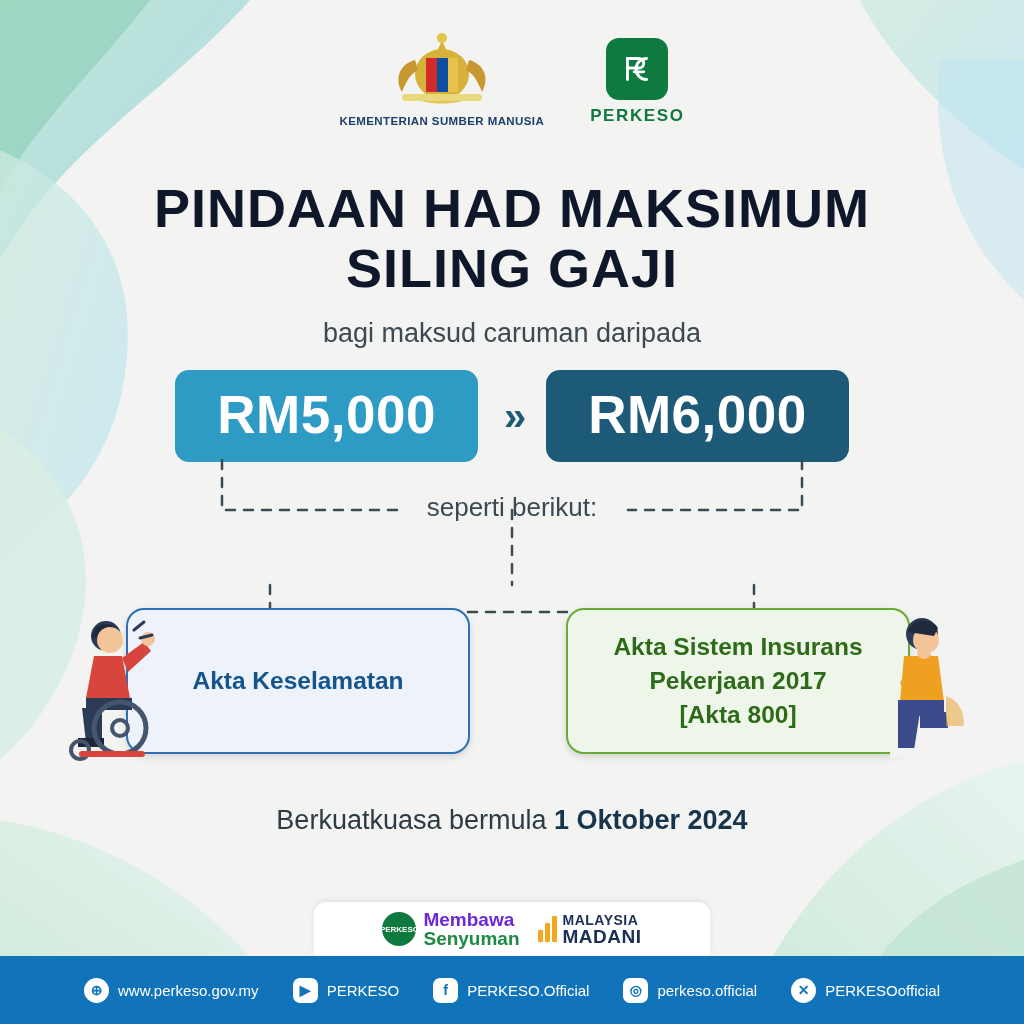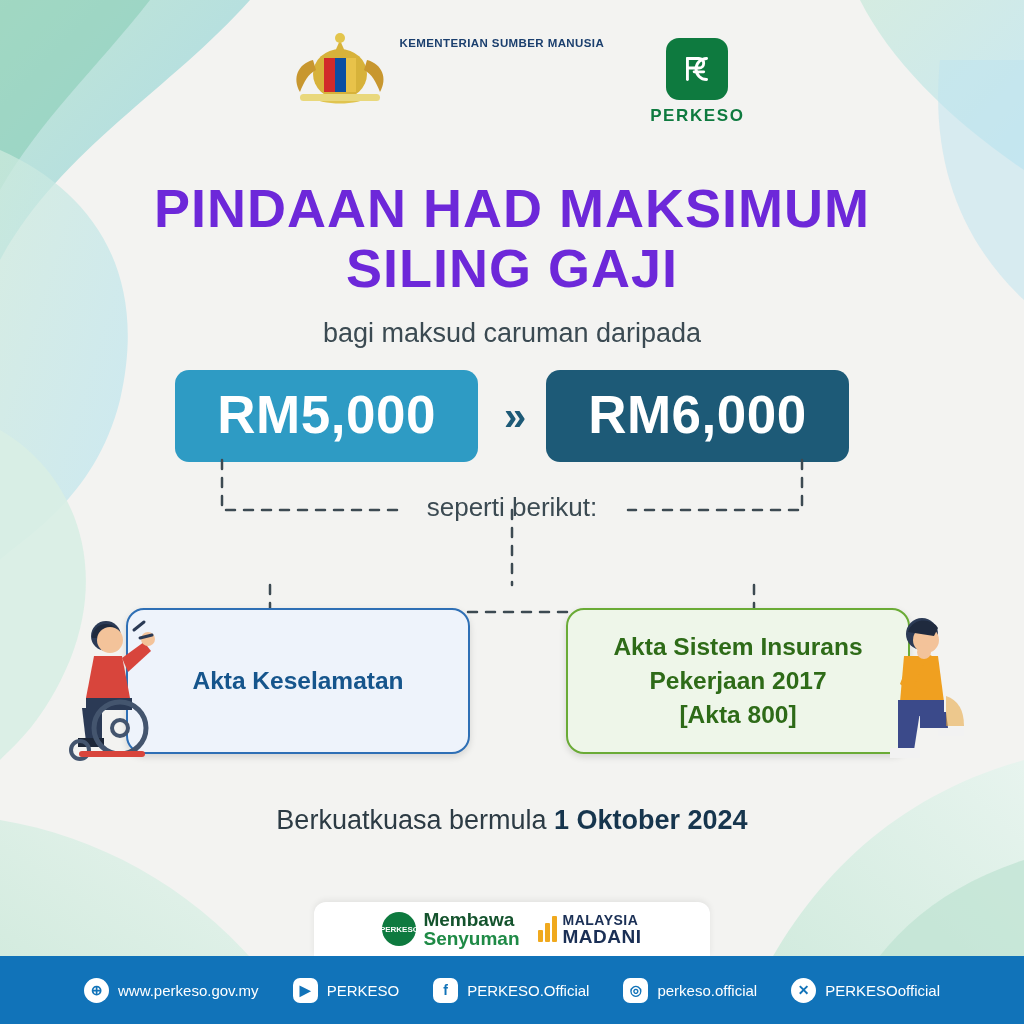--- a/index.html
+++ b/index.html
@@ -19,21 +19,21 @@
 
   
   .header {
     position: absolute;
     top: 30px; left: 0; right: 0;
     display: flex;
     justify-content: center;
     align-items: flex-start;
     gap: 46px;
   }
-  .logo-block { display: flex; flex-direction: row; align-items: flex-start; }
+  .logo-block { display: flex; flex-direction: column; align-items: center; }
   .jata { width: 120px; height: 78px; position: relative; }
   .ministry-label {
     margin-top: 7px;
     font-size: 11.5px;
     font-weight: bold;
     letter-spacing: .4px;
     color: #1b3f6e;
     white-space: nowrap;
   }
   .perkeso-logo-wrap { display:flex; flex-direction:column; align-items:center; padding-top: 8px;}
@@ -49,21 +49,21 @@
     font-weight: bold;
     letter-spacing: 1.6px;
     color: #0e7a3f;
   }
 
   
   .title {
     position: absolute;
     top: 178px; left: 0; right: 0;
     text-align: center;
-    color: #6d28d9;
+    color: #0f172a;
     font-weight: bold;
     font-size: 54px;
     letter-spacing: 1px;
     line-height: 1.12;
   }
   .title .l2 { display:block; }
   .subtitle {
     position: absolute;
     top: 318px; left: 0; right: 0;
     text-align: center;
@@ -146,21 +146,21 @@
     display: flex; align-items: center; justify-content: center; gap: 18px;
     box-shadow: 0 -2px 6px rgba(0,0,0,.07);
   }
   .membawa { display:flex; align-items:center; gap:7px; }
   .membawa .circle {
     width: 34px; height: 34px; border-radius: 50%;
     background: #0e7a3f; display:flex;align-items:center;justify-content:center;
     color:#fff; font-size:8px; font-weight:bold;
   }
   .membawa .txt { line-height: 1.0; }
-  .membawa .t1 { color:#14532d; font-size:19px; font-weight:bold; }
+  .membawa .t1 { color:#6d28d9; font-size:19px; font-weight:bold; }
   .membawa .t2 { color:#1f8a46; font-size:19px; font-weight:bold; }
   .madani { display:flex; align-items:center; gap:6px; }
   .madani .bars { display:flex; align-items:flex-end; gap:2px; height:26px; }
   .madani .bars i { display:block; width:5px; background:#f0a91e; border-radius:1px; }
   .madani .txt { line-height:1.0; }
   .madani .t1 { color:#1a2f55; font-size:14px; font-weight:bold; letter-spacing:.5px;}
   .madani .t2 { color:#1a2f55; font-size:19px; font-weight:bold; letter-spacing:.5px;}
 
   
   .footer {

